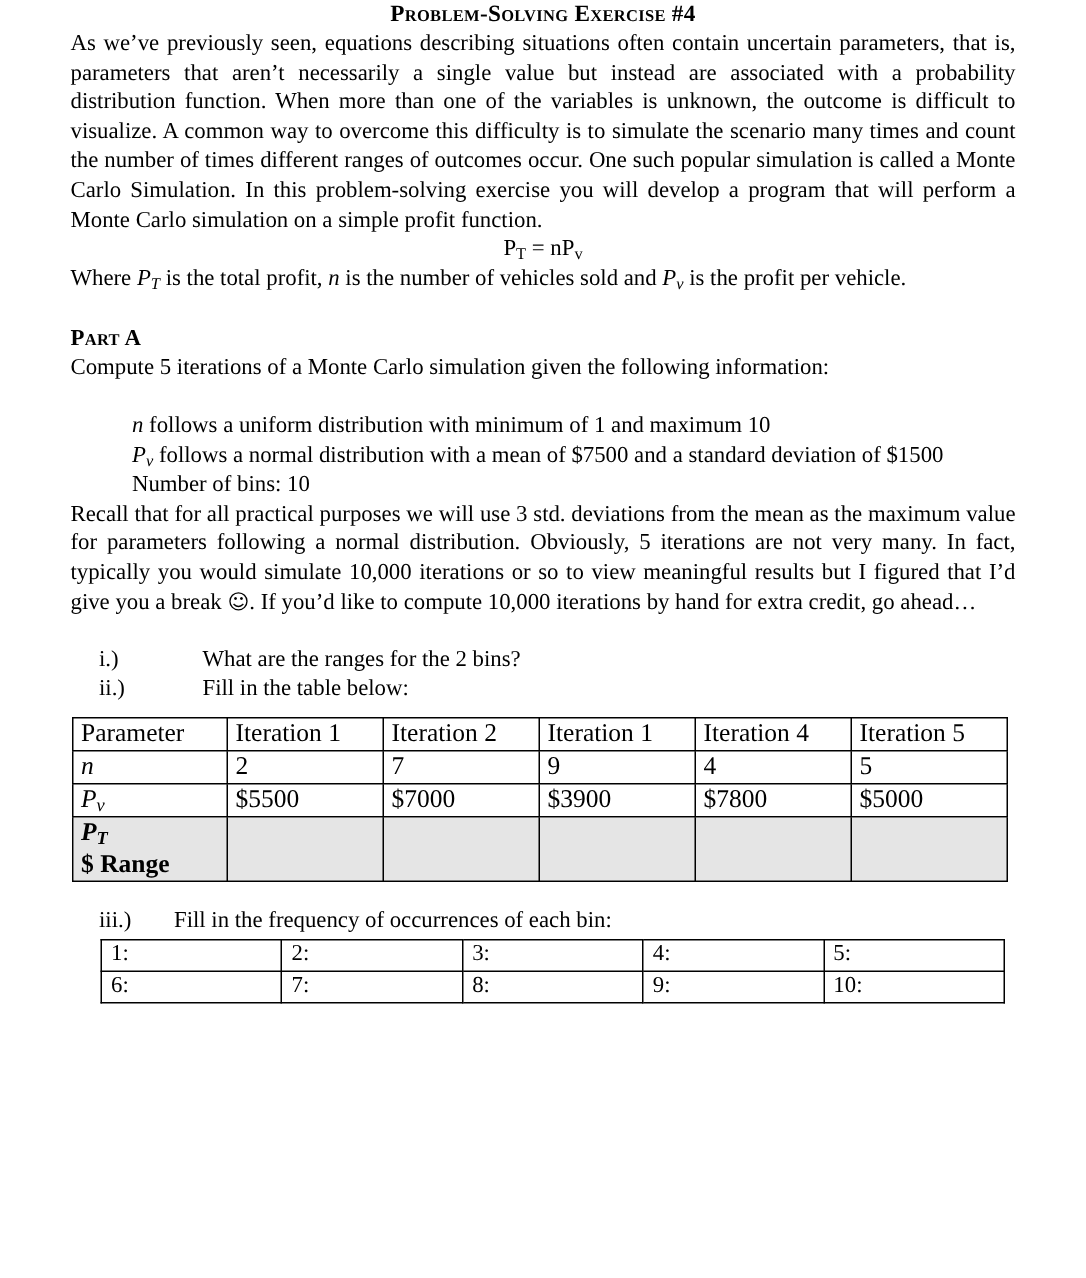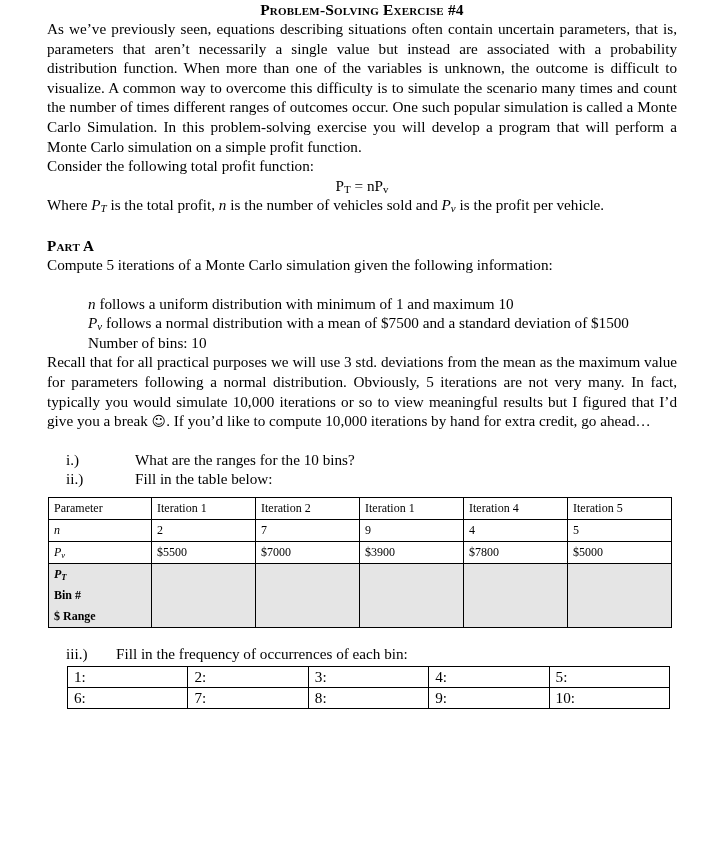--- a/index.html
+++ b/index.html
@@ -108,21 +108,21 @@
   }
   .roman-txt { flex: 1 1 auto; }
 
   
   .main-table {
     border-collapse: collapse;
     table-layout: fixed;
     width: 623px;
     margin-top: 9px;
     margin-left: 1px;
-    font-size: 12px;
+    font-size: 17px;
   }
   .main-table col.c-param { width: 103px; }
   .main-table col.c-iter  { width: 104px; }
   .main-table td {
     border: 1px solid #000000;
     padding: 0 0 1px 5px;
     height: 20px;
     vertical-align: middle;
     line-height: 18px;
     overflow: hidden;
@@ -177,21 +177,20 @@
 <body>
 
 <div class="page">
 
   <div class="title-block">
     <div class="doc-title">Problem-Solving Exercise #4</div>
   </div>
 
   <p class="body para-intro">As we’ve previously seen, equations describing situations often contain uncertain parameters, that is, parameters that aren’t necessarily a single value but instead are associated with a probability distribution function.  When more than one of the variables is unknown, the outcome is difficult to visualize.  A common way to overcome this difficulty is to simulate the scenario many times and count the number of times different ranges of outcomes occur.  One such popular simulation is called a Monte Carlo Simulation.  In this problem-solving exercise you will develop a program that will perform a Monte Carlo simulation on a simple profit function.</p>
 
-  <p class="body para-consider">Consider the following total profit function:</p>
 
   <div class="formula">
     <span>P</span><sub>T</sub><span> = nP</span><sub>v</sub>
   </div>
 
   <div class="para-where">
     <span>Where </span><span class="ital">P</span><sub class="ital">T</sub><span> is the total profit, </span><span class="ital">n</span><span> is the number of vehicles sold and </span><span class="ital">P</span><sub class="ital">v</sub><span> is the profit per vehicle.</span>
   </div>
 
   <div class="part-heading">Part A</div>
@@ -202,21 +201,21 @@
     <div><span class="ital">n</span><span> follows a uniform distribution with minimum of 1 and maximum 10</span></div>
     <div><span class="ital">P</span><sub class="ital">v</sub><span> follows a normal distribution with a mean of  $7500 and a standard deviation of $1500</span></div>
     <div>Number of bins:  10</div>
   </div>
 
   <p class="body para-recall"><span>Recall that for all practical purposes we will use 3 std. deviations from the mean as the maximum value for parameters following a normal distribution. Obviously, 5 iterations are not very many. In fact, typically you would simulate 10,000 iterations or so to view meaningful results but I figured that I’d give you a break </span><span class="smiley">☺</span><span>.  If you’d like to compute 10,000 iterations by hand for extra credit, go ahead…</span></p>
 
   <div class="roman-list">
     <div class="roman-row">
       <span class="roman-num">i.)</span>
-      <span class="roman-txt">What are the ranges for the 10 bins?</span>
+      <span class="roman-txt">What are the ranges for the 2 bins?</span>
     </div>
     <div class="roman-row">
       <span class="roman-num">ii.)</span>
       <span class="roman-txt">Fill in the table below:</span>
     </div>
   </div>
 
   <table class="main-table">
     <colgroup>
       <col class="c-param">
@@ -246,28 +245,20 @@
       <tr>
         <td><span class="ital">P</span><sub class="ital">v</sub></td>
         <td>$5500</td>
         <td>$7000</td>
         <td>$3900</td>
         <td>$7800</td>
         <td>$5000</td>
       </tr>
       <tr class="shaded shaded-first">
         <td><span class="ital">P</span><sub class="ital">T</sub></td>
-        <td class="fill"></td>
-        <td class="fill"></td>
-        <td class="fill"></td>
-        <td class="fill"></td>
-        <td class="fill"></td>
-      </tr>
-      <tr class="shaded">
-        <td>Bin #</td>
         <td class="fill"></td>
         <td class="fill"></td>
         <td class="fill"></td>
         <td class="fill"></td>
         <td class="fill"></td>
       </tr>
       <tr class="shaded shaded-last">
         <td>$ Range</td>
         <td class="fill"></td>
         <td class="fill"></td>

